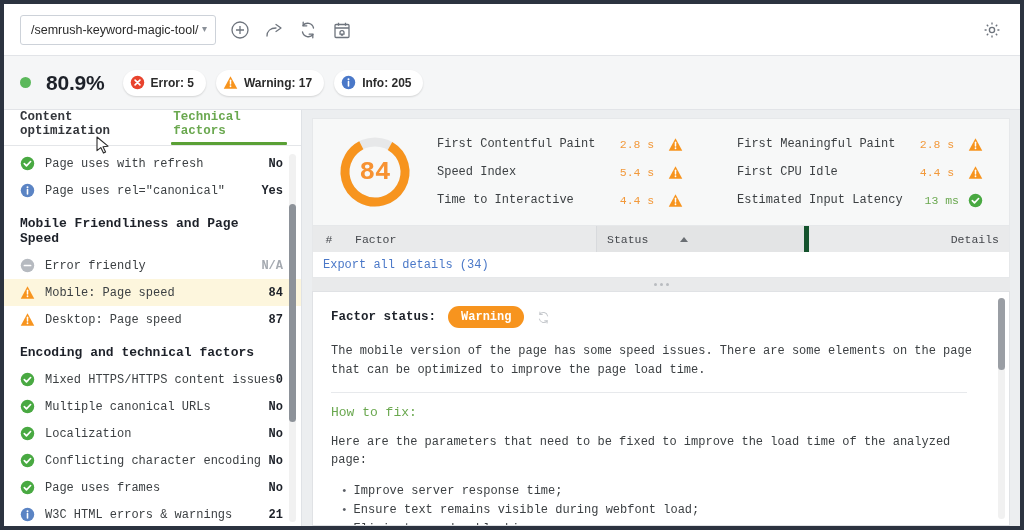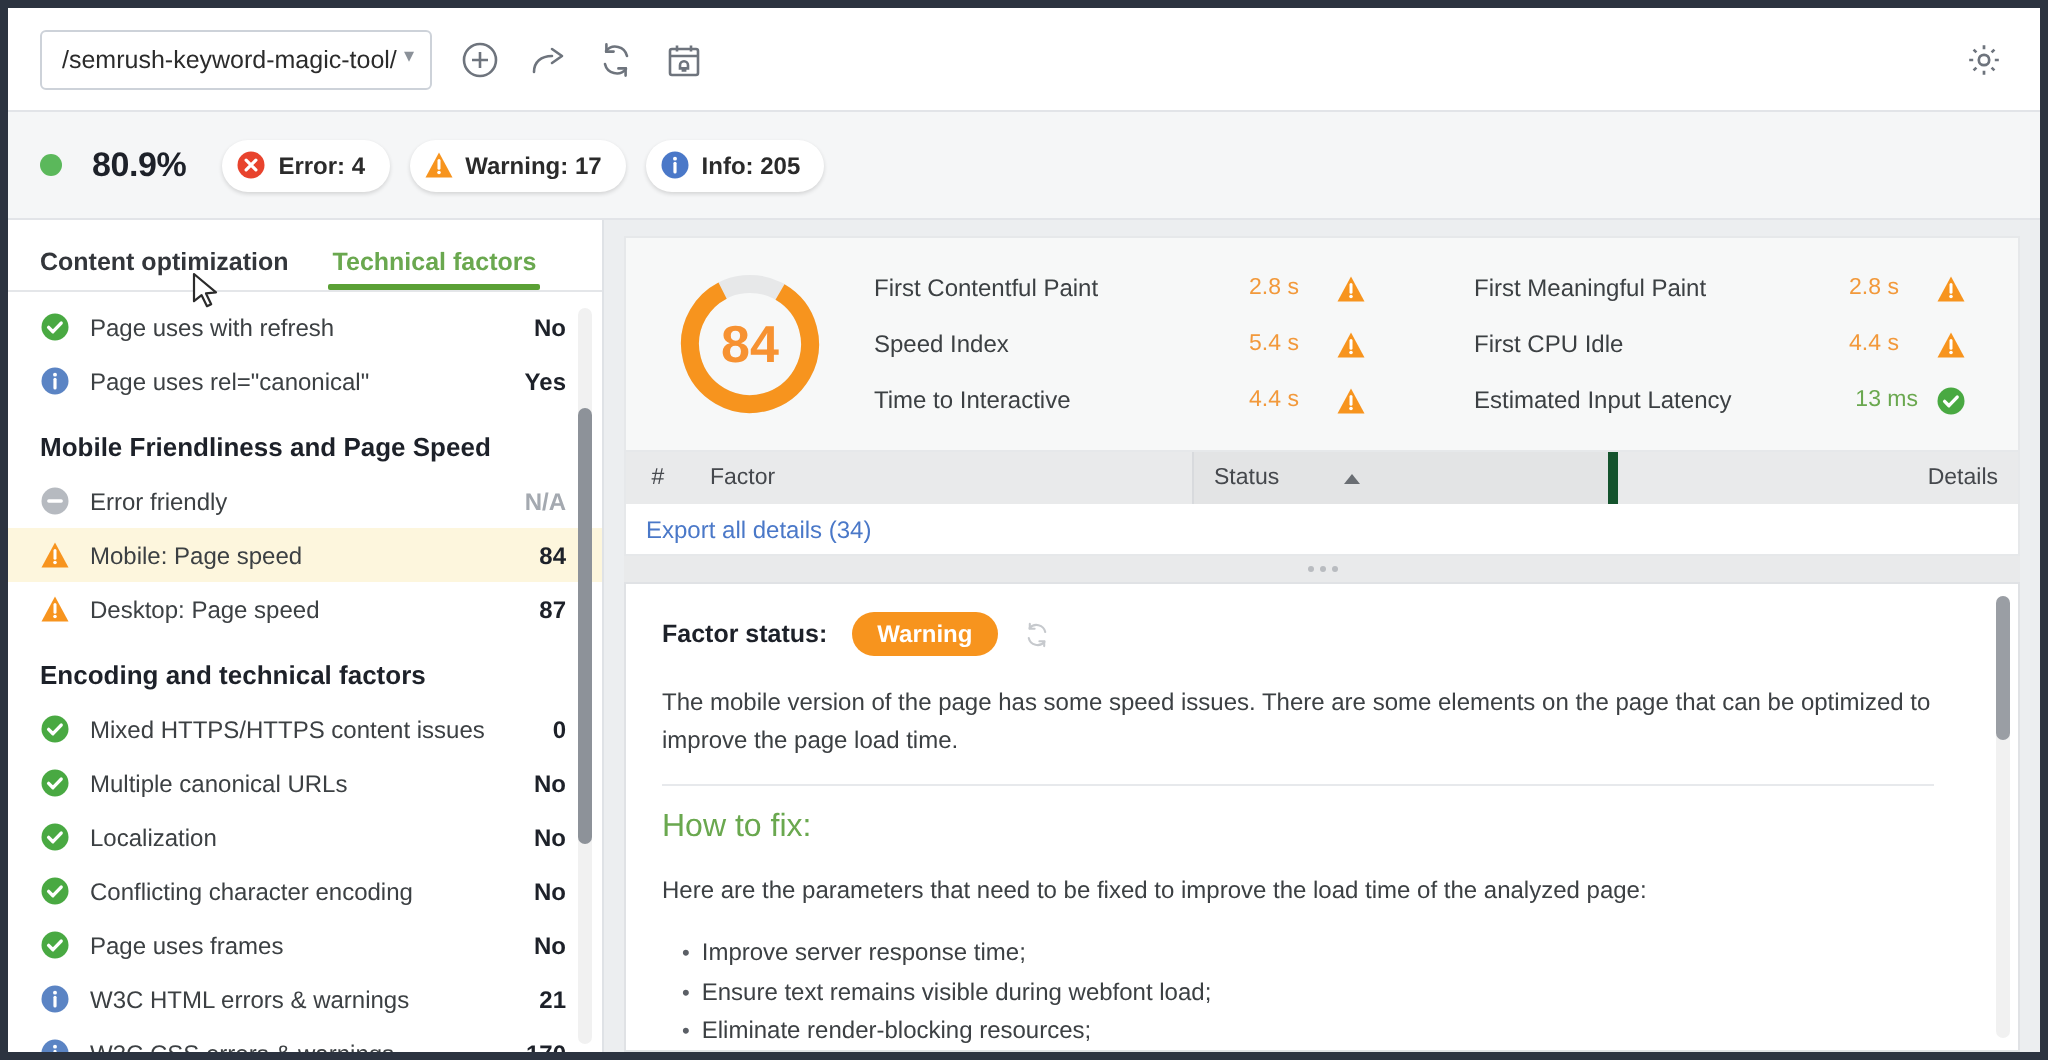--- a/index.html
+++ b/index.html
@@ -43,32 +43,32 @@
   
   .statsbar {
     height: 54px;
     background: #f5f6f7;
     border-bottom: 1px solid #e2e4e8;
     display: flex; align-items: center;
     padding: 0 16px;
     gap: 10px;
   }
   .dot-green { width: 11px; height: 11px; border-radius: 50%; background: #5bb85b; }
-  .pct { font-size: 17px; font-weight: bold; color: #1d2129; margin-right: 8px; margin-left: 5px; letter-spacing: -.2px;}
+  .pct { font-size: 21px; font-weight: bold; color: #1d2129; margin-right: 8px; margin-left: 5px; letter-spacing: -.2px;}
   .pill {
     height: 26px; border-radius: 13px; background: #fff;
     display: flex; align-items: center; gap: 6px;
     padding: 0 12px 0 7px;
     font-size: 12px; font-weight: bold; color: #2b2b2b;
     box-shadow: 0 1px 2px rgba(0,0,0,.14);
   }
   .ic { width: 15px; height: 15px; flex: 0 0 15px; display:block; }
 
   
-  .body { display: flex; height: 416px; background: #eceef0; }
+  .body { display: flex; height: 416px; background: #eceef0; font-family: Liberation Mono, monospace; }
 
   
   .sidebar {
     width: 298px; background: #fff; height: 100%;
     display: flex; flex-direction: column;
     position: relative;
     border-right: 1px solid #dfe2e6;
   }
   .tabs {
     height: 36px; display: flex; align-items: flex-end; gap: 22px;
@@ -167,21 +167,21 @@
   }
   .fstat { display: flex; align-items: center; gap: 12px; margin-bottom: 14px; }
   .fstat-label { font-size: 12.5px; font-weight: bold; color: #1d2129; }
   .badge-warn {
     background: #f7941e; color: #fff; font-size: 12px; font-weight: bold;
     border-radius: 12px; padding: 4px 13px;
   }
   .refresh-sm { width: 15px; height: 15px; color: #c6c9cd; display: block; }
   .desc { font-size: 12px; color: #3c4043; line-height: 1.55; max-width: 646px; }
   .hr { height: 1px; background: #e7e9ec; margin: 13px 0 12px 0; margin-right: 22px; }
-  .howto { font-size: 16px; color: #6aa84f; font-weight: normal; margin-bottom: 13px; }
+  .howto { font-size: 13px; color: #6aa84f; font-weight: normal; margin-bottom: 13px; }
   .para { font-size: 12px; color: #3c4043; line-height: 1.5; margin-bottom: 13px; }
   .bullets { font-size: 12px; color: #3c4043; line-height: 1.58; margin-bottom: 14px; padding-left: 10px; }
   .bullets div::before { content: "\2022"; color: #5b5f66; margin-right: 6px; font-size: 11px; }
   .dt-track { position: absolute; right: 4px; top: 6px; width: 7px; bottom: 6px; background: #f1f1f1; border-radius: 4px; }
   .dt-thumb { position: absolute; right: 4px; top: 6px; width: 7px; height: 72px; background: #9a9ea4; border-radius: 4px; }
 </style>
 </head>
 <body>
 
 <div class="screen">
@@ -230,21 +230,21 @@
 
   <div class="statsbar">
     <span class="dot-green"></span>
     <span class="pct">80.9%</span>
 
     <div class="pill">
       <svg class="ic" viewBox="0 0 16 16">
           <circle cx="8" cy="8" r="7.2" fill="#e8432d"></circle>
           <path d="M5.4 5.4l5.2 5.2M10.6 5.4l-5.2 5.2" stroke="#fff" stroke-width="1.7" stroke-linecap="round"></path>
         </svg>
-      <span>Error: 4</span>
+      <span>Error: 5</span>
     </div>
 
     <div class="pill">
       <svg class="ic" viewBox="0 0 16 16">
           <path d="M8 1.3L15.2 14.6H0.8z" fill="#f7941e"></path>
           <path d="M8 5.6v4.1" stroke="#fff" stroke-width="1.6" stroke-linecap="round"></path>
           <circle cx="8" cy="12" r="0.95" fill="#fff"></circle>
         </svg>
       <span>Warning: 17</span>
     </div>

